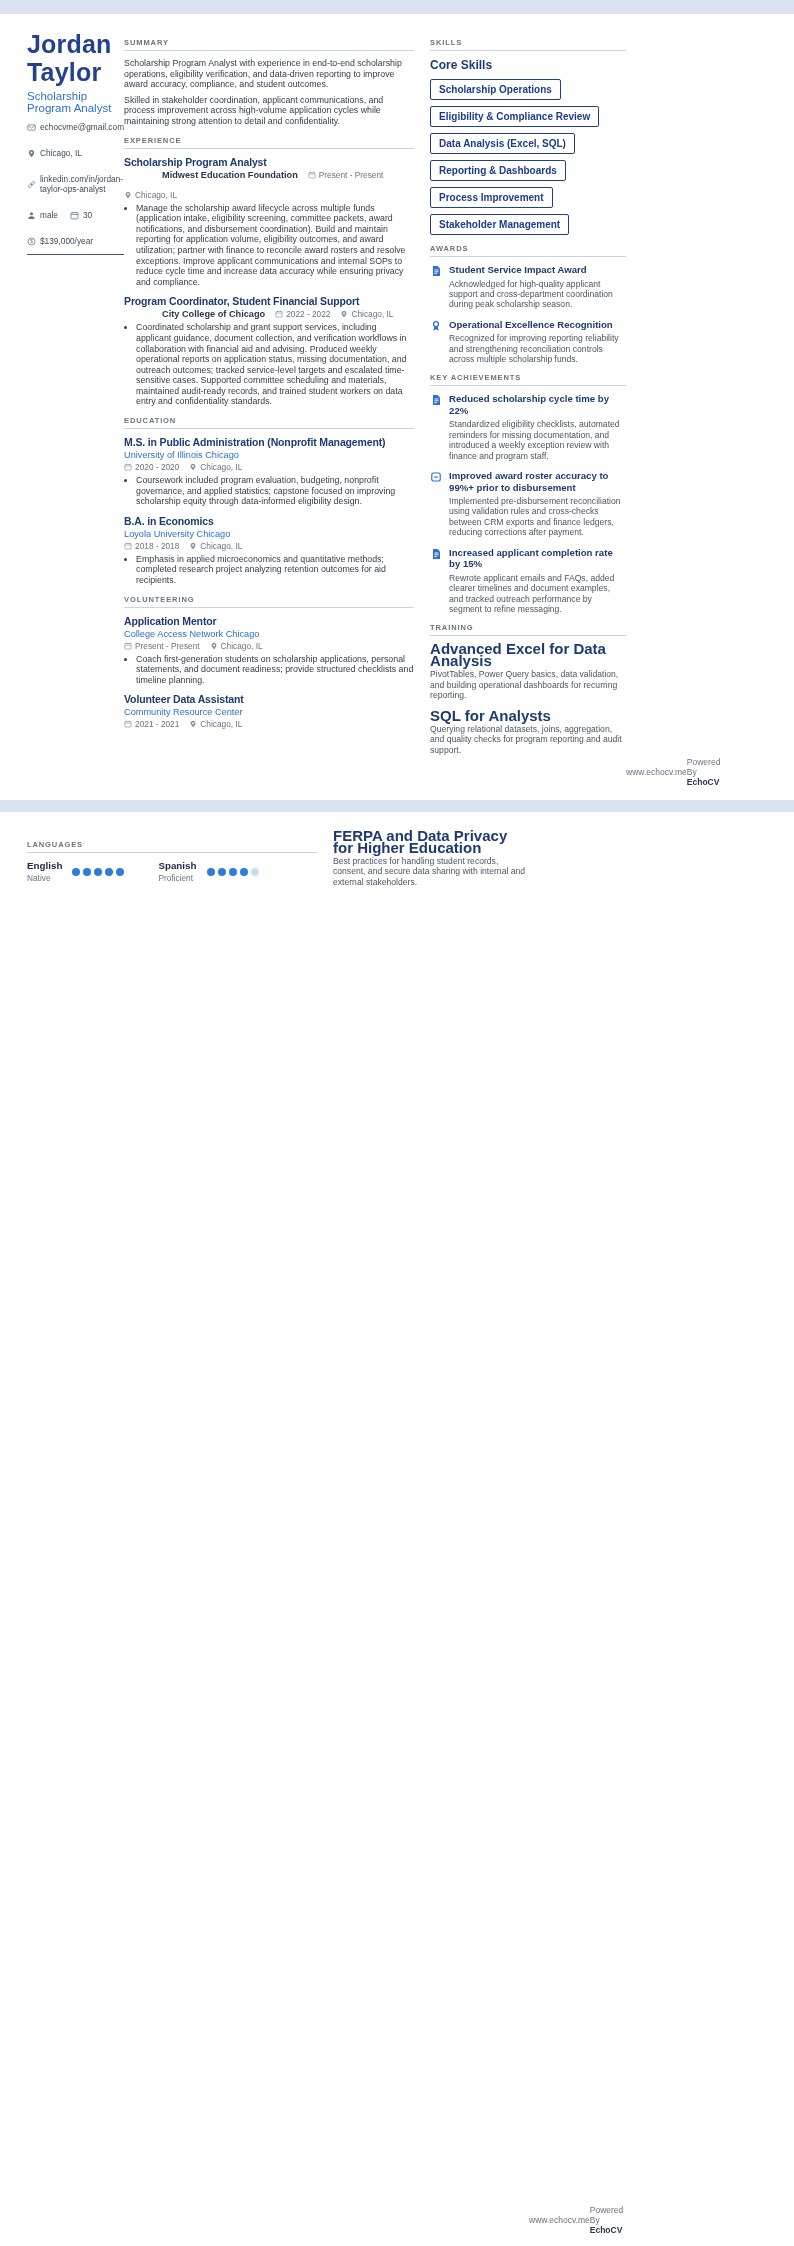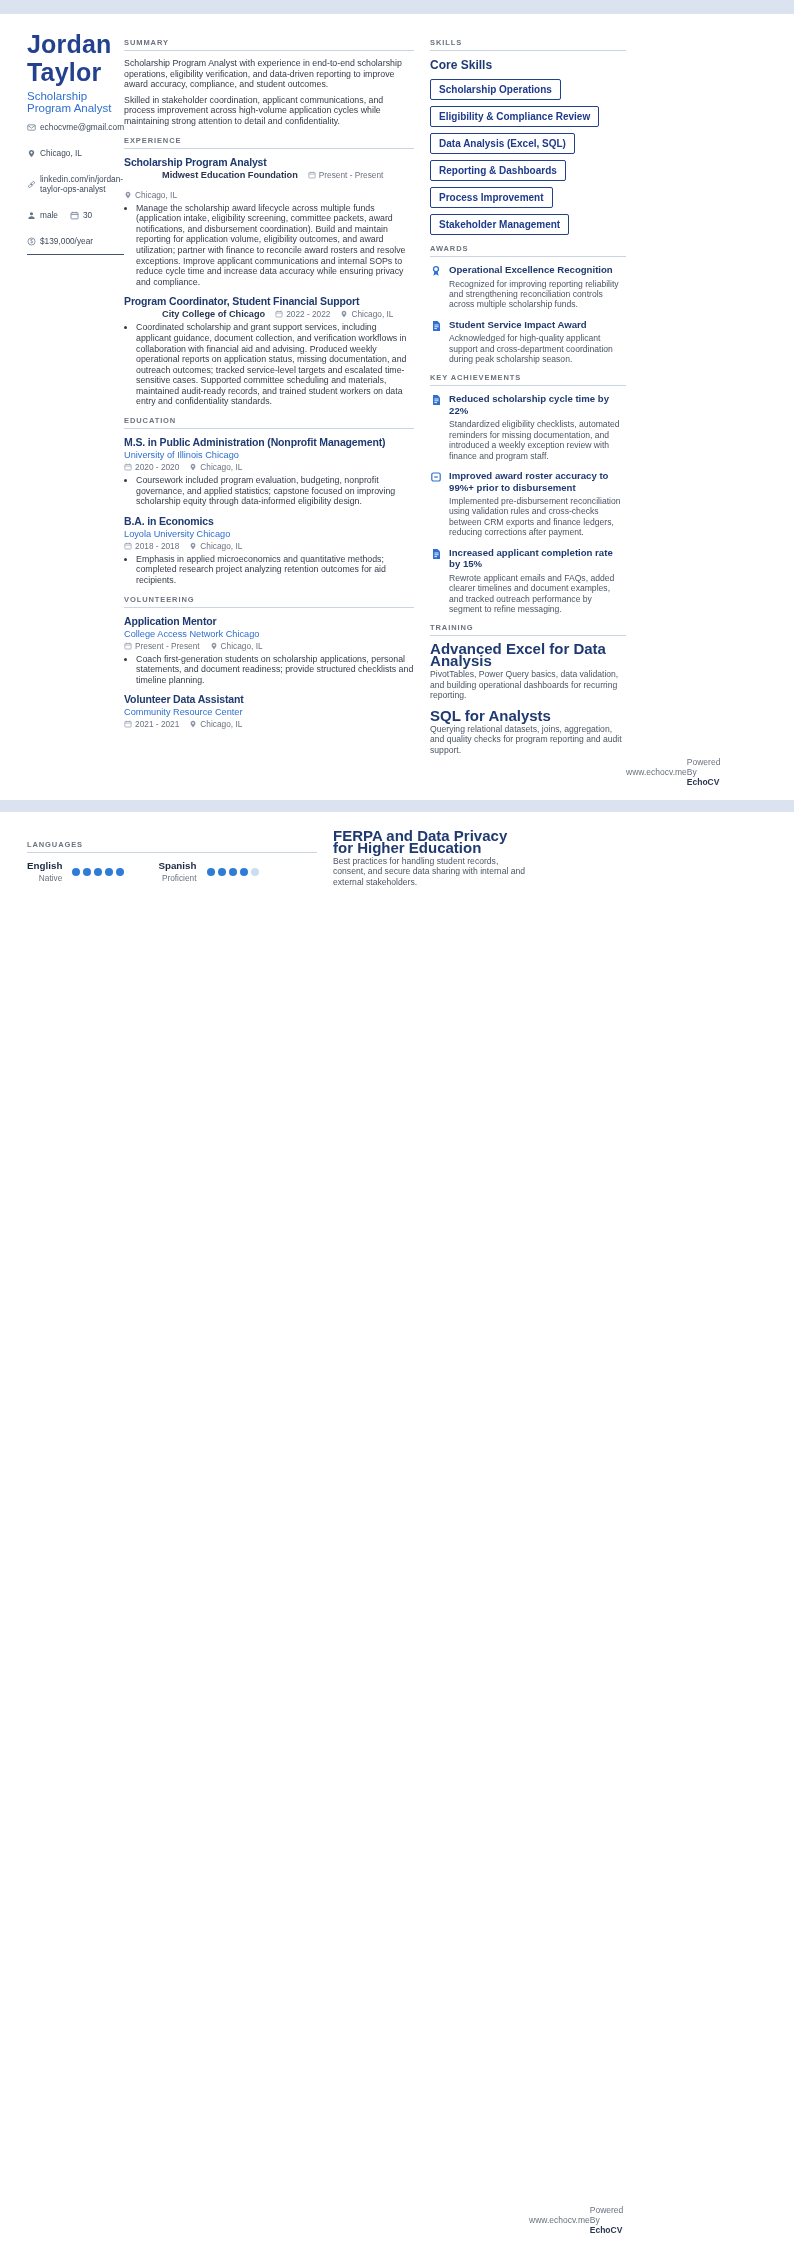--- a/index.html
+++ b/index.html
@@ -57,21 +57,21 @@
   .ia-desc { font-size:8.6px; line-height:10.4px; color:#4b5563; margin-top:3px; }
 
   .training-item { margin-bottom:9px; }
   .training-title { font-size:15px; font-weight:700; color:#1f3a70; line-height:11.5px; }
   .training-desc { font-size:8.6px; line-height:10.4px; color:#4b5563; margin-top:3px; }
 
   
   .lang-row { display:flex; gap:34px; margin-top:2px; }
   .lang-item { display:flex; gap:10px; align-items:center; }
   .lang-name { font-size:9.8px; font-weight:700; color:#1c2940; }
-  .lang-level { font-size:8.3px; color:#6b7280; margin-top:2px;text-align:right; }
+  .lang-level { font-size:8.3px; color:#6b7280; margin-top:2px; }
   .dots { display:flex; gap:3px; }
   .dot { width:8px; height:8px; border-radius:50%; background:#c9def2; }
   .dot.filled { background:#2e7cd6; }
 
   
   .page-footer { display:flex; justify-content:space-between; align-items:center; font-size:8.5px; color:#6b7280; margin-top:auto; }
   .powered-brand { color:#2b3750; font-weight:700; }
 </style>
 </head>
 <body>
@@ -376,38 +376,38 @@
             <span class="tag">Stakeholder Management</span>
           </div>
         </section>
 
         <section class="block">
           <div class="sec-label">AWARDS</div>
 
           <div class="ia-item">
             <span class="ia-icon">
                 <svg viewBox="0 0 12 12">
+                  <use href="#i-doc"></use>
+                </svg>
+              </span>
+            <div>
+              <div class="ia-title">Student Service Impact Award</div>
+              <div class="ia-desc">Acknowledged for high-quality applicant support and cross-department coordination during peak scholarship season.</div>
+            </div>
+          </div>
+
+          <div class="ia-item">
+            <span class="ia-icon">
+                <svg viewBox="0 0 12 12">
                   <use href="#i-medal"></use>
                 </svg>
               </span>
             <div>
               <div class="ia-title">Operational Excellence Recognition</div>
               <div class="ia-desc">Recognized for improving reporting reliability and strengthening reconciliation controls across multiple scholarship funds.</div>
-            </div>
-          </div>
-
-          <div class="ia-item">
-            <span class="ia-icon">
-                <svg viewBox="0 0 12 12">
-                  <use href="#i-doc"></use>
-                </svg>
-              </span>
-            <div>
-              <div class="ia-title">Student Service Impact Award</div>
-              <div class="ia-desc">Acknowledged for high-quality applicant support and cross-department coordination during peak scholarship season.</div>
             </div>
           </div>
         </section>
 
         <section class="block">
           <div class="sec-label">KEY ACHIEVEMENTS</div>
 
           <div class="ia-item">
             <span class="ia-icon">
                 <svg viewBox="0 0 12 12">

